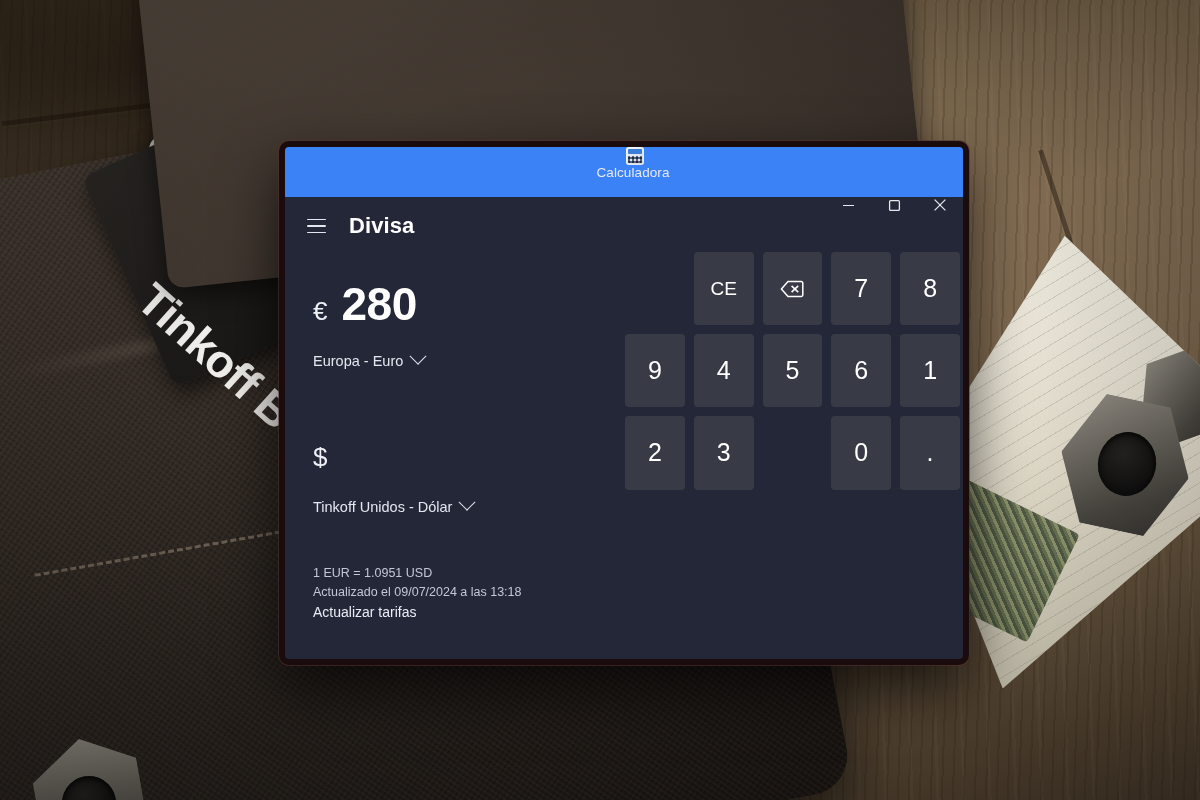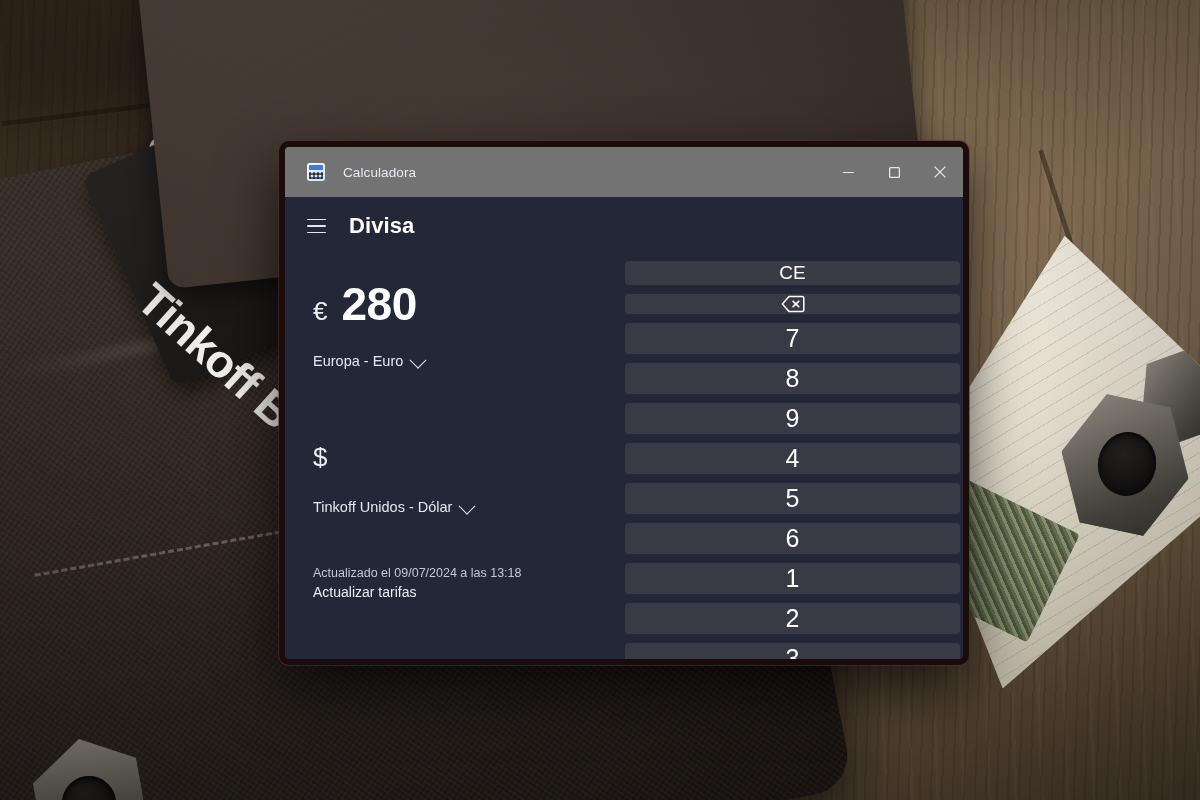--- a/index.html
+++ b/index.html
@@ -206,22 +206,23 @@
       0 0 0 1px rgba(90,50,50,0.55),
       0 26px 60px rgba(0,0,0,0.70);
     overflow: hidden;
   }
 
   
   .titlebar {
     height: 50px;
     display: flex;
     align-items: center;
-    background: #737373;
+    background: #3b82f6;
     position: relative;
+    flex-direction: column;
   }
   .app-icon {
     width: 18px; height: 18px;
     margin-left: 22px;
     border-radius: 3px;
     background: linear-gradient(145deg, #f2f4f8 0%, #cfd6e4 100%);
     position: relative;
     box-shadow: inset 0 0 0 1px rgba(255,255,255,0.4);
     flex: 0 0 auto;
   }
@@ -323,21 +324,21 @@
   .amount-result {
     font-size: 42px;
     font-weight: 300;
     color: #eceef4;
     line-height: 1;
     letter-spacing: 0.5px;
   }
 
   .cur-select {
     display: inline-flex;
-    align-items: flex-end;
+    align-items: flex-start;
     gap: 9px;
     margin-top: 26px;
     color: #e4e7ef;
     font-size: 14.5px;
   }
   .chev {
     display: inline-block;
     width: 11px; height: 11px;
     border-right: 1.8px solid #dfe3ec;
     border-bottom: 1.8px solid #dfe3ec;
@@ -357,21 +358,21 @@
     color: #eaedf5;
     font-size: 14px;
     text-decoration: none;
     cursor: pointer;
   }
 
   
   .keypad {
     flex: 1;
     display: grid;
-    grid-template-columns: repeat(1, 1fr);
+    grid-template-columns: repeat(5, 1fr);
     grid-template-rows: repeat(5, 1fr);
     gap: 9px;
     padding: 3px 3px 3px 0;
     box-sizing: border-box;
   }
   .key {
     background: #383b45;
     border: none;
     border-radius: 4px;
     color: #ffffff;
@@ -481,20 +482,21 @@
         <div class="amount-row">
           <span class="cur-symbol">$</span>
         </div>
         <div class="cur-select">
           <span>Tinkoff Unidos - Dólar</span>
           <span class="chev"></span>
         </div>
       </div>
 
       <div class="rate-info">
+        <div>1 EUR = 1.0951 USD</div>
         <div>Actualizado el 09/07/2024 a las 13:18</div>
       </div>
       <a class="update-link">Actualizar tarifas</a>
     </div>
 
     <div class="keypad">
       <div class="key key-empty"></div>
       <button class="key key-ce">CE</button>
       <button class="key">
         <svg width="24" height="18" viewBox="0 0 24 18">

